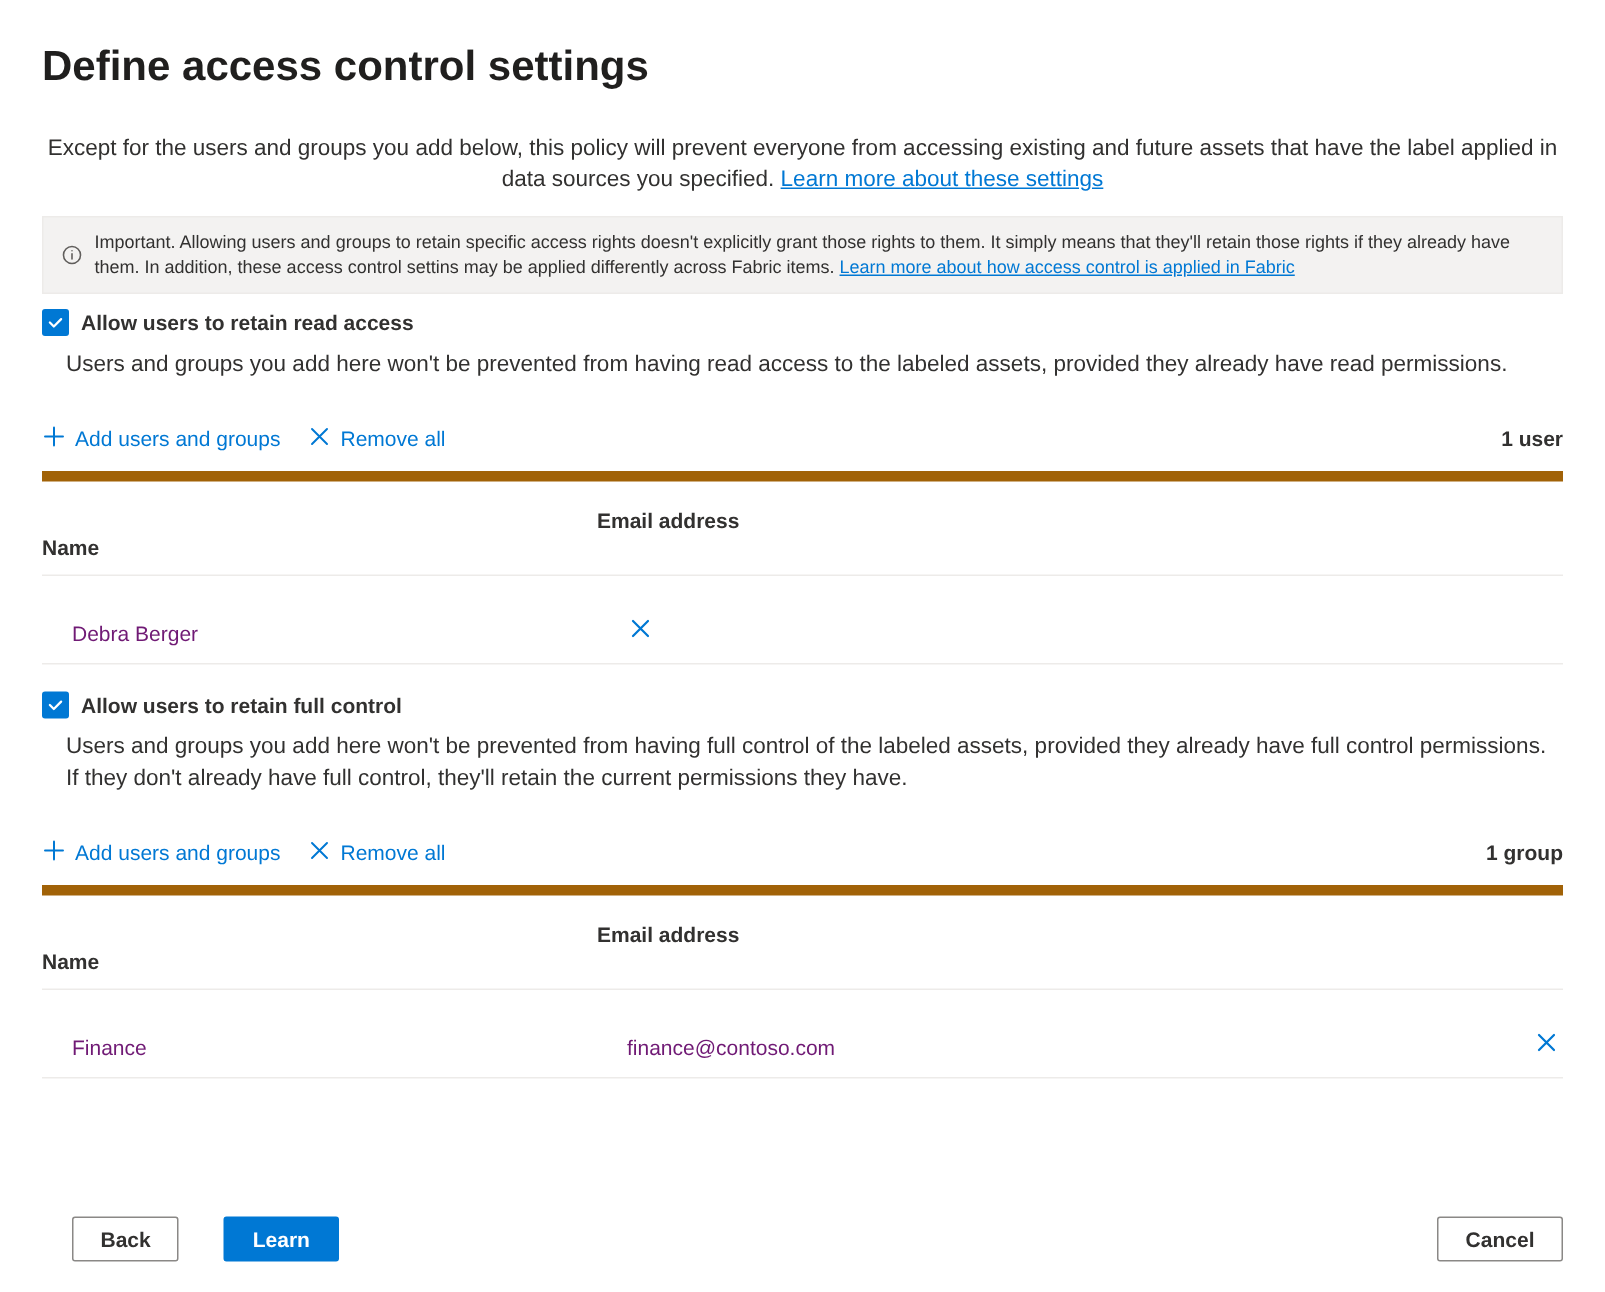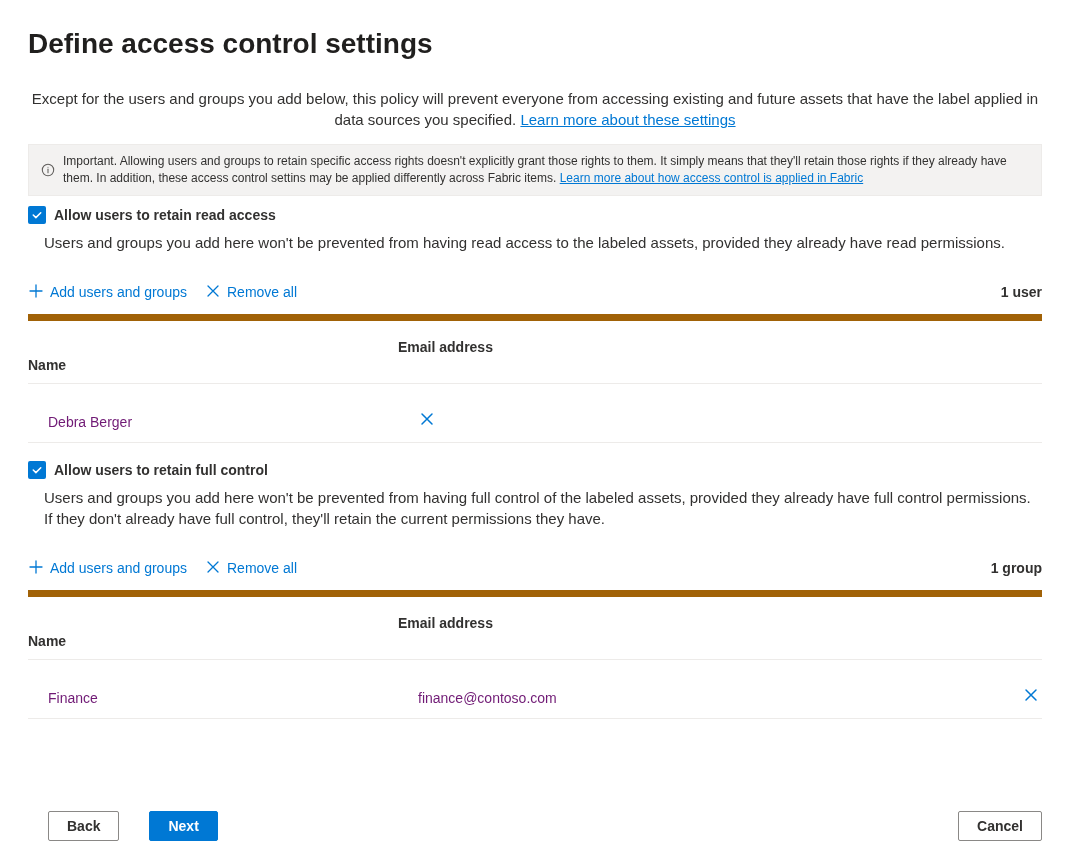--- a/index.html
+++ b/index.html
@@ -286,18 +286,18 @@
       <svg viewBox="0 0 16 16">
           <path d="M3 3 L13 13 M13 3 L3 13" stroke="#0078d4" stroke-width="1.5" stroke-linecap="round"></path>
         </svg>
     </span>
   </div>
 </div>
 
 <div class="footer">
   <div class="footer-left">
     <button class="btn">Back</button>
-    <button class="btn btn-primary">Next</button>
+    <button class="btn btn-primary">Learn</button>
   </div>
   <div>
     <button class="btn">Cancel</button>
   </div>
 </div>
 
 </body></html>

